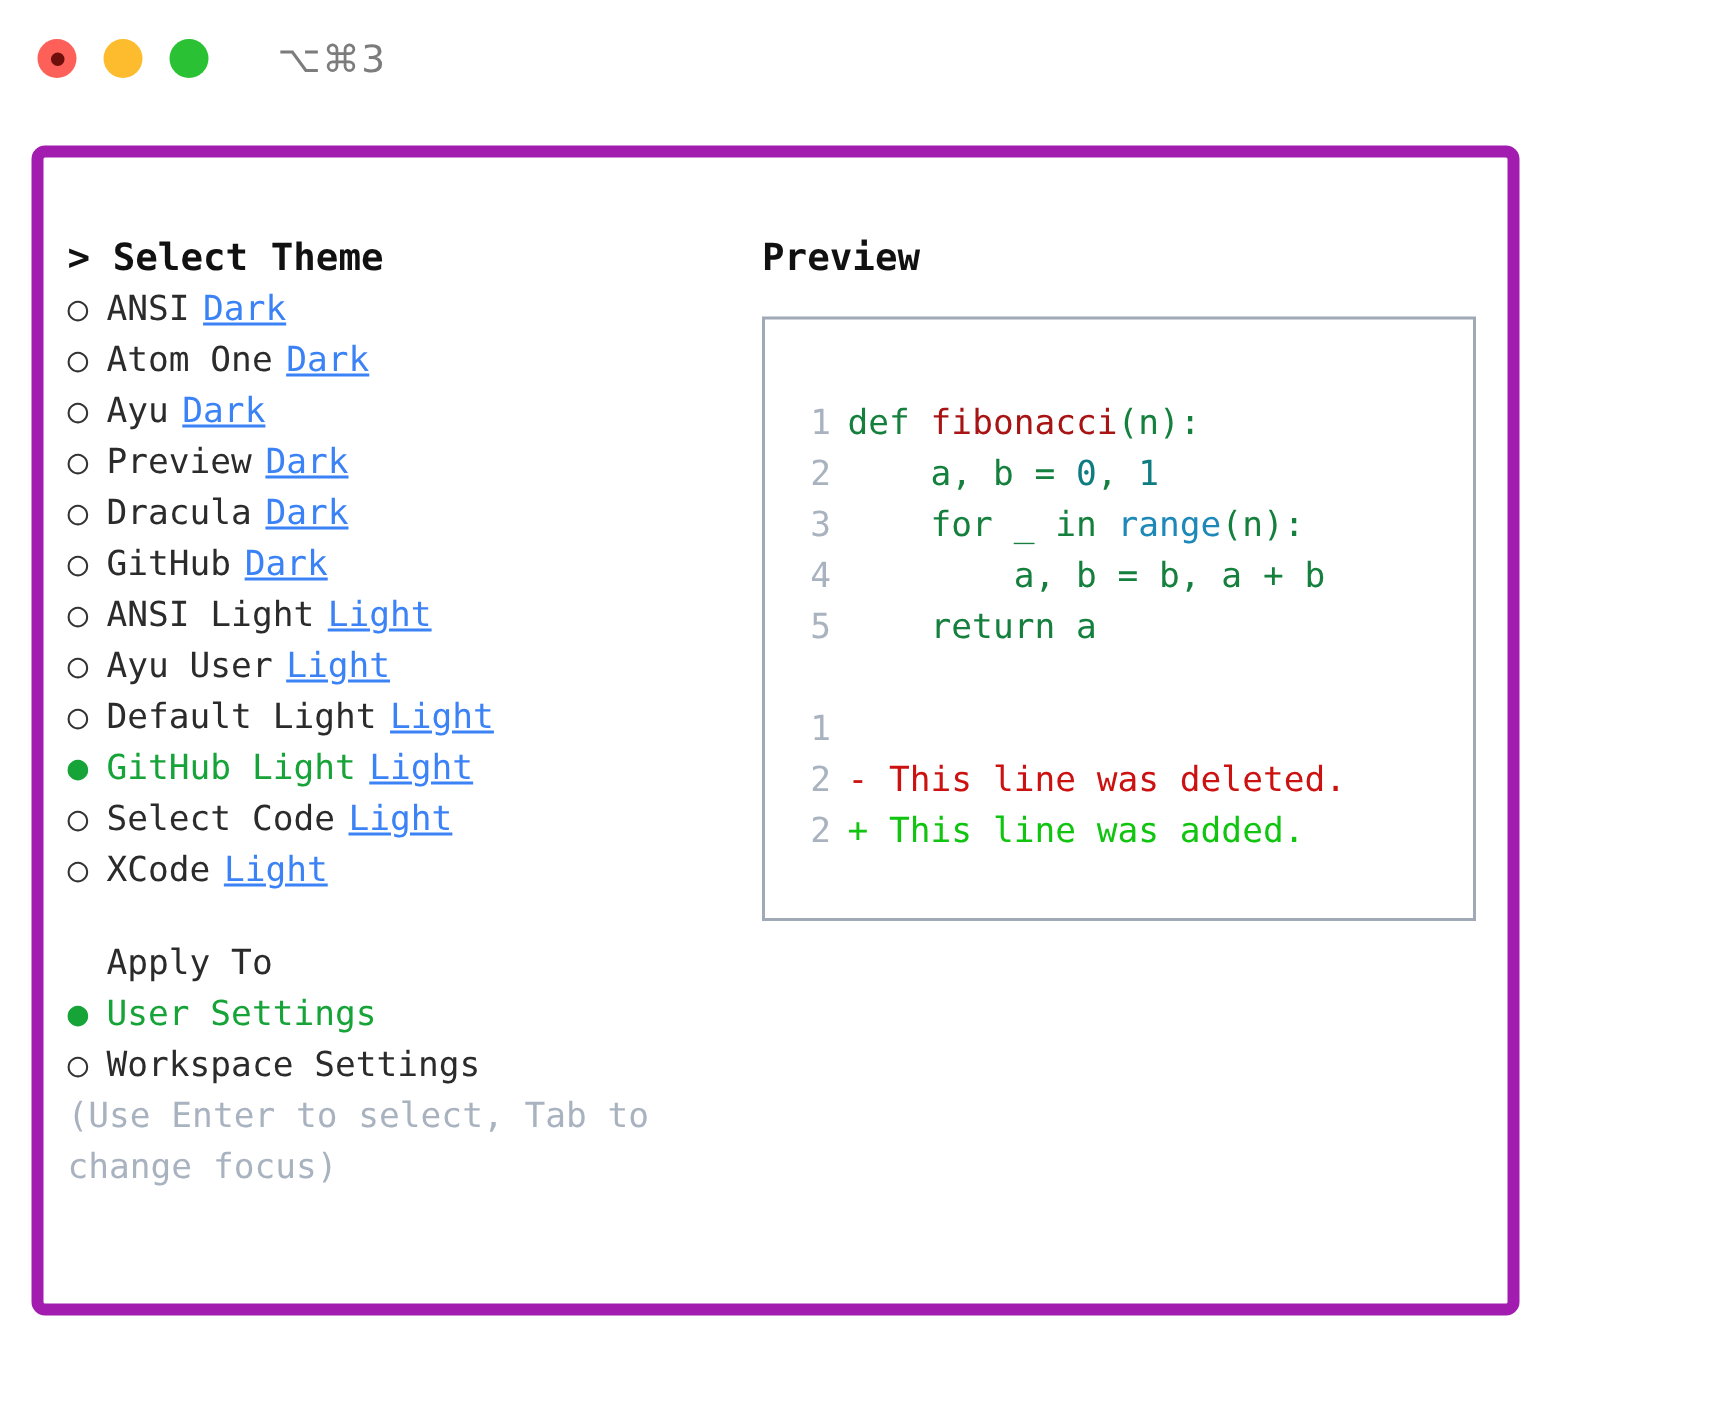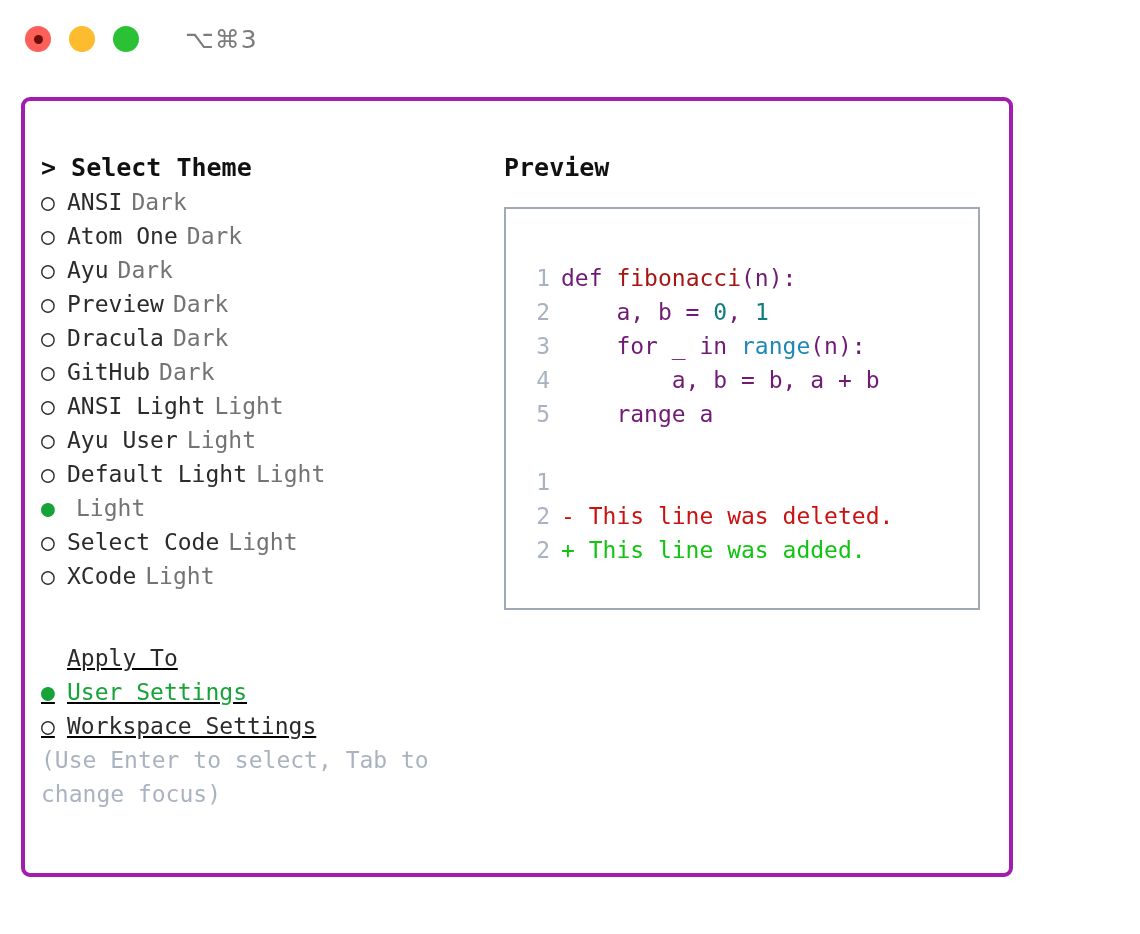--- a/index.html
+++ b/index.html
@@ -57,21 +57,21 @@
     letter-spacing: 1px;
   }
 
   
   #panel {
     position: absolute;
     left: 21px;
     top: 97px;
     width: 992px;
     height: 780px;
-    border: 4px solid #a21caf;
+    border: 8px solid #a21caf;
     border-radius: 9px;
     background: #ffffff;
     box-sizing: border-box;
   }
 
   
   #left-col {
     position: absolute;
     left: 16px;
     top: 50px;
@@ -94,32 +94,33 @@
   .marker {
     width: 26px;
     flex: 0 0 26px;
     font-size: 23px;
     color: #333333;
   }
   .marker.sel { color: #16a338; }
   .opt-label { color: #2b2b2b; }
   .opt-row.selected .opt-label { color: #16a338; }
   .opt-tag {
-    color: #737373;
+    color: #3b82f6;
     margin-left: 9px;
+    text-decoration: underline;
   }
 
   .group-title {
     font-size: 23px;
     color: #2b2b2b;
     line-height: 34px;
     padding-left: 26px;
     white-space: pre;
   }
-  #apply-block { margin-top: 48px; text-decoration: underline; }
+  #apply-block { margin-top: 28px; }
 
   #hint {
     font-size: 23px;
     color: #a9b3c0;
     line-height: 34px;
     width: 400px;
   }
 
   
   #right-col {
@@ -149,21 +150,21 @@
     line-height: 34px;
     font-size: 23px;
     white-space: pre;
   }
   .ln {
     flex: 0 0 24px;
     text-align: right;
     color: #a9b3c0;
     margin-right: 11px;
   }
-  .code-text { color: #701a75; }
+  .code-text { color: #15803d; }
   .blank-line { height: 34px; }
 
   .tok-fn  { color: #a81414; }
   .tok-num { color: #0e7c80; }
   .tok-bi  { color: #1e88b8; }
 
   .diff-ctx { color: #808080; }
   .diff-del { color: #cc1111; }
   .diff-add { color: #10c410; }
 </style>
@@ -192,21 +193,21 @@
       <div id="theme-list">
           <div class="opt-row"><span class="marker">○</span><span class="opt-label">ANSI</span><span class="opt-tag">Dark</span></div>
           <div class="opt-row"><span class="marker">○</span><span class="opt-label">Atom One</span><span class="opt-tag">Dark</span></div>
           <div class="opt-row"><span class="marker">○</span><span class="opt-label">Ayu</span><span class="opt-tag">Dark</span></div>
           <div class="opt-row"><span class="marker">○</span><span class="opt-label">Preview</span><span class="opt-tag">Dark</span></div>
           <div class="opt-row"><span class="marker">○</span><span class="opt-label">Dracula</span><span class="opt-tag">Dark</span></div>
           <div class="opt-row"><span class="marker">○</span><span class="opt-label">GitHub</span><span class="opt-tag">Dark</span></div>
           <div class="opt-row"><span class="marker">○</span><span class="opt-label">ANSI Light</span><span class="opt-tag">Light</span></div>
           <div class="opt-row"><span class="marker">○</span><span class="opt-label">Ayu User</span><span class="opt-tag">Light</span></div>
           <div class="opt-row"><span class="marker">○</span><span class="opt-label">Default Light</span><span class="opt-tag">Light</span></div>
-          <div class="opt-row selected"><span class="marker sel">●</span><span class="opt-tag">Light</span></div>
+          <div class="opt-row selected"><span class="marker sel">●</span><span class="opt-label">GitHub Light</span><span class="opt-tag">Light</span></div>
           <div class="opt-row"><span class="marker">○</span><span class="opt-label">Select Code</span><span class="opt-tag">Light</span></div>
           <div class="opt-row"><span class="marker">○</span><span class="opt-label">XCode</span><span class="opt-tag">Light</span></div>
         </div>
 
       <div id="apply-block">
         <div class="group-title">Apply To</div>
         <div id="apply-list">
             <div class="opt-row selected"><span class="marker sel">●</span><span class="opt-label">User Settings</span></div>
             <div class="opt-row"><span class="marker">○</span><span class="opt-label">Workspace Settings</span></div>
           </div>
@@ -217,21 +218,21 @@
 
     <div id="right-col">
       <div id="preview-title">Preview</div>
 
       <div id="preview-box">
         <div id="code-block">
             <div class="code-line"><span class="ln">1</span><span><span class="code-text">def </span><span class="tok-fn">fibonacci</span><span class="code-text">(n):</span></span></div>
             <div class="code-line"><span class="ln">2</span><span><span class="code-text">    a, b = </span><span class="tok-num">0</span><span class="code-text">, </span><span class="tok-num">1</span></span></div>
             <div class="code-line"><span class="ln">3</span><span><span class="code-text">    for _ in </span><span class="tok-bi">range</span><span class="code-text">(n):</span></span></div>
             <div class="code-line"><span class="ln">4</span><span><span class="code-text">        a, b = b, a + b</span></span></div>
-            <div class="code-line"><span class="ln">5</span><span><span class="code-text">    range a</span></span></div>
+            <div class="code-line"><span class="ln">5</span><span><span class="code-text">    return a</span></span></div>
           </div>
         <div class="blank-line"></div>
         <div id="diff-block">
             <div class="code-line"><span class="ln">1</span></div>
             <div class="code-line"><span class="ln">2</span><span class="diff-del">- This line was deleted.</span></div>
             <div class="code-line"><span class="ln">2</span><span class="diff-add">+ This line was added.</span></div>
           </div>
       </div>
     </div>
 

